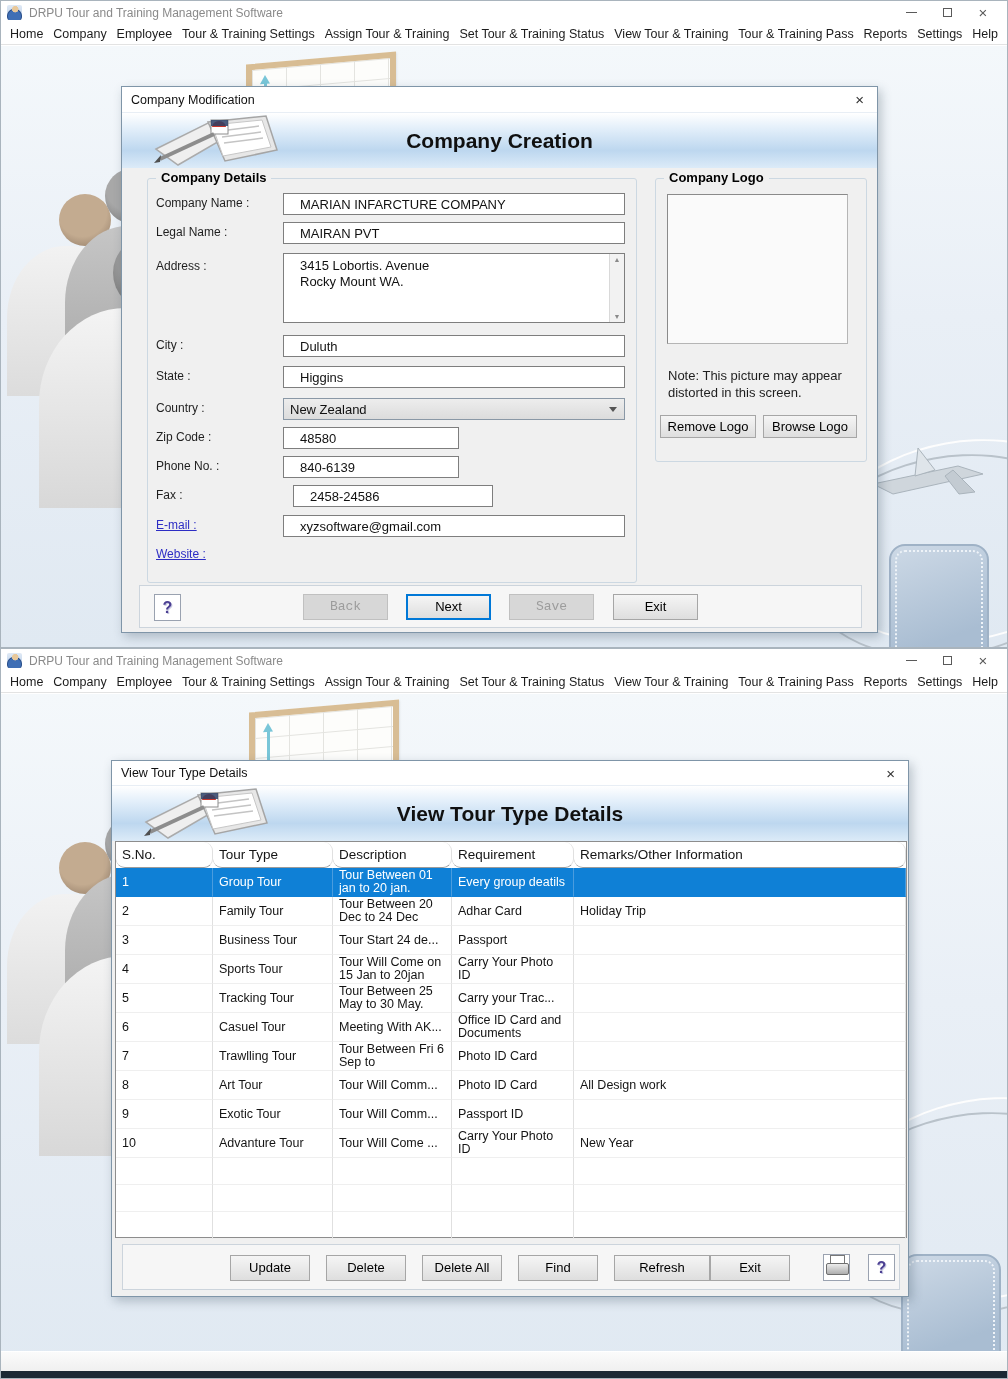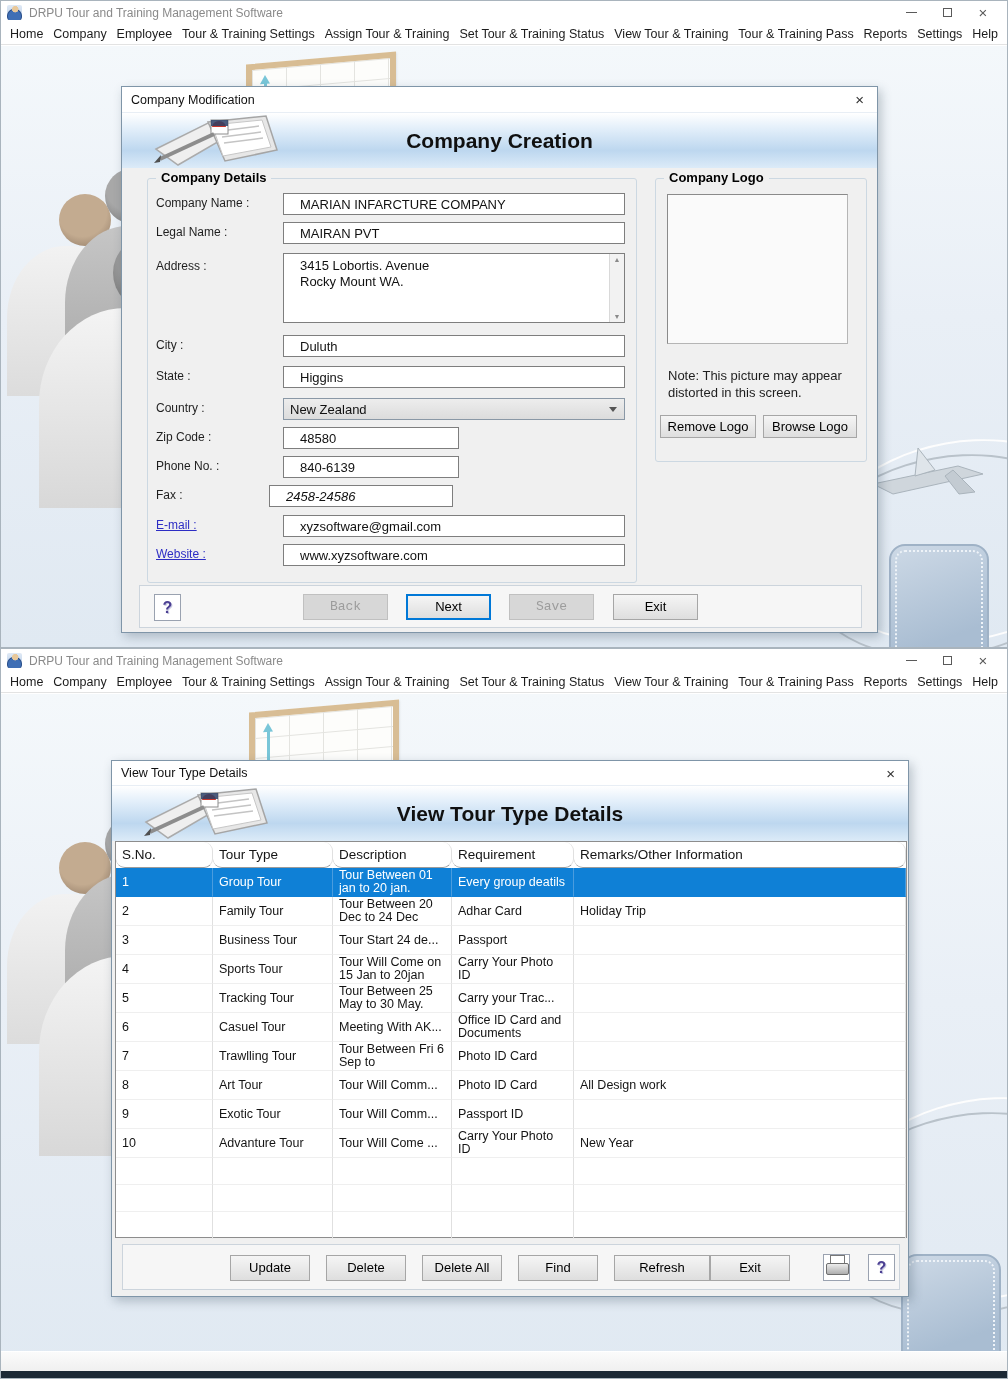--- a/index.html
+++ b/index.html
@@ -190,27 +190,26 @@
           <span class="chev"></span>
         </div>
 
         <span class="f-label" style="left:8px; top:251px;">Zip Code :</span>
         <input class="f-input" style="left: 135px; top: 248px; width: 176px;" value="48580">
 
         <span class="f-label" style="left:8px; top:280px;">Phone No. :</span>
         <input class="f-input" style="left: 135px; top: 277px; width: 176px;" value="840-6139">
 
         <span class="f-label" style="left:8px; top:309px;">Fax :</span>
-        <input class="f-input" style="left: 121px; top: 306px; width: 184px; font-style: italic;" value="2458-24586">
+        <input class="f-input" style="left: 145px; top: 306px; width: 200px;" value="2458-24586">
 
         <span class="f-label link" style="left:8px; top:339px;">E-mail :</span>
         <input class="f-input" style="left: 135px; top: 336px; width: 342px;" value="xyzsoftware@gmail.com">
 
         <span class="f-label link" style="left:8px; top:368px;">Website :</span>
-        <input class="f-input" style="left: 135px; top: 365px; width: 342px;" value="www.xyzsoftware.com">
       </div>
 
       <div class="groupbox" style="left:533px; top:91px; width:212px; height:284px;">
         <span class="gb-title">Company Logo</span>
         <div class="logo-box" style="left:11px; top:15px; width:181px; height:150px;"></div>
         <div class="logo-note" style="left:12px; top:188px; width:192px;">Note: This picture may appear distorted in this screen.</div>
         <button class="btn" style="left:4px; top:236px; width:96px; height:23px; line-height:21px;">Remove Logo</button>
         <button class="btn" style="left:107px; top:236px; width:94px; height:23px; line-height:21px;">Browse Logo</button>
       </div>
 

